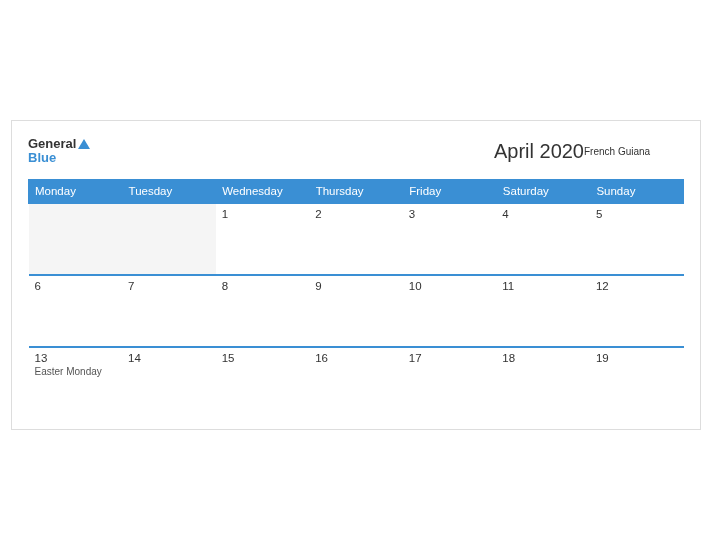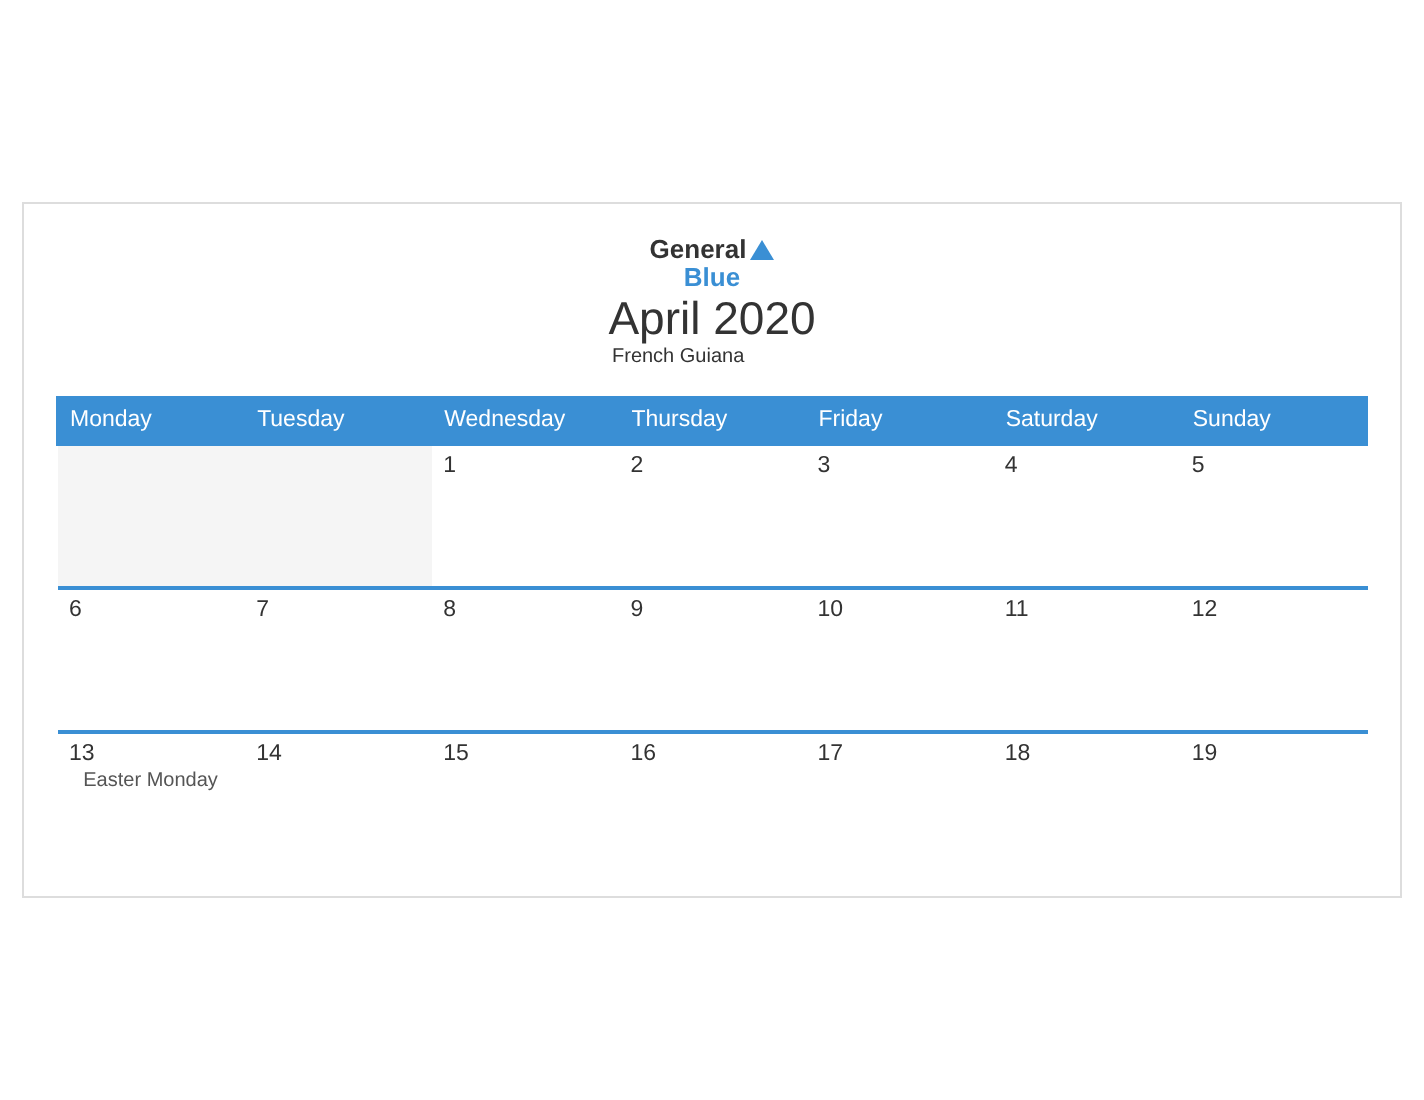--- a/index.html
+++ b/index.html
@@ -16,21 +16,20 @@
       width: 690px;
       background: #fff;
       border: 1px solid #ddd;
       padding: 16px 16px 10px 16px;
     }
     .calendar-header {
       display: flex;
       align-items: center;
       justify-content: space-between;
       margin-bottom: 14px;
-      flex-direction: column;
     }
     .logo {
       display: flex;
       flex-direction: column;
       line-height: 1.1;
     }
     .logo-general {
       font-size: 13px;
       font-weight: bold;
       color: #333;
@@ -43,27 +42,26 @@
       height: 0;
       border-left: 6px solid transparent;
       border-right: 6px solid transparent;
       border-bottom: 10px solid #3a8fd4;
       display: inline-block;
     }
     .logo-blue {
       font-size: 13px;
       font-weight: bold;
       color: #3a8fd4;
-      text-align: center;
     }
     .calendar-title {
-      font-size: 23px;
+      font-size: 20px;
       font-weight: normal;
       color: #333;
-      text-align: left;
+      text-align: right;
       flex: 1;
     }
     .calendar-region {
       font-size: 10px;
       color: #333;
       min-width: 100px;
     }
     .calendar-grid {
       width: 100%;
       border-collapse: collapse;
@@ -97,21 +95,20 @@
     .day-number {
       font-size: 11.5px;
       color: #333;
       display: block;
     }
     .day-event {
       font-size: 10px;
       color: #555;
       display: block;
       margin-top: 2px;
-      text-align: center;
     }
     .empty-cell {
       border-top: 2px solid #3a8fd4;
       background: #f5f5f5;
     }
   </style>
 </head>
 <body>
 
 <div class="calendar-container">

